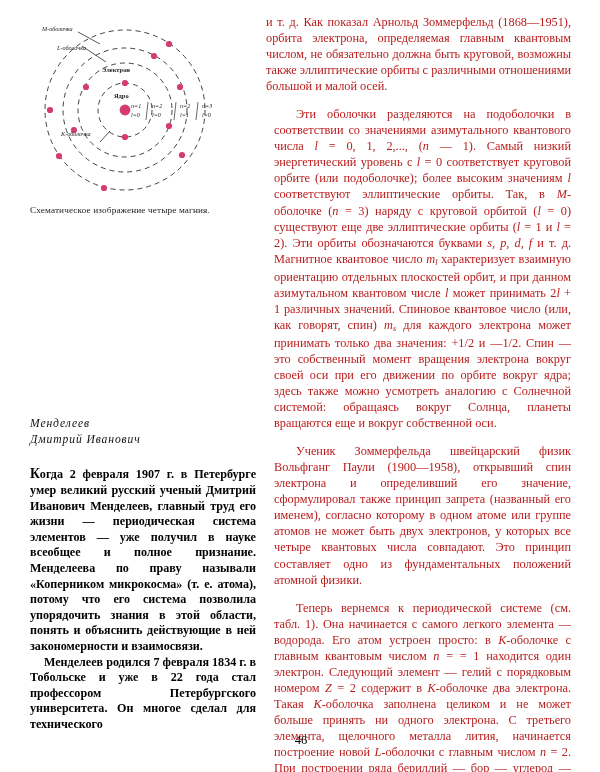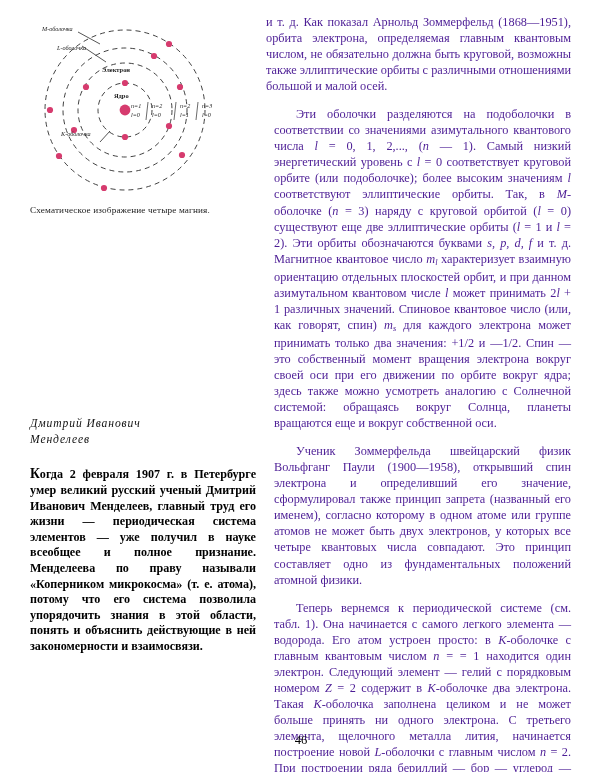--- a/index.html
+++ b/index.html
@@ -89,21 +89,21 @@
     left: 266px;
     top: 14px;
     width: 305px;
   }
   .col-right p {
     margin: 0 0 0 0;
     font-size: 12.3px;
     line-height: 16.05px;
     text-align: justify;
     text-justify: inter-word;
-    color: #4c1d95;
+    color: #b91c1c;
     hyphens: manual;
   }
   .col-right p.indent {
     text-indent: 22px;
   }
   .col-right p.gap {
     margin-top: 12px;
     margin-left: 8px;
   }
   .col-right i { font-style: italic; }
@@ -205,26 +205,27 @@
             <path d="M146,88 L144,106"></path>
             <path d="M168,88 L166,106"></path>
           </g>
         </g>
       </svg>
     </div>
 
     <div class="fig-caption">Схематическое изображение четыре магния.</div>
 
     <div class="author-name">
+      <div>Менделеев</div>
       <div>Дмитрий  Иванович</div>
-      <div>Менделеев</div>
     </div>
 
     <div class="sidebar-body">
       <p class="first dropcap-line">Когда 2 февраля 1907 г. в Петербурге умер великий русский ученый Дмитрий Иванович Менделеев, главный труд его жизни — периодическая система элементов — уже получил в науке всеобщее и полное признание. Менделеева по праву называли «Коперником микрокосма» (т. е. атома), потому что его система позволила упорядочить знания в этой области, понять и объяснить действующие в ней закономерности и взаимосвязи.</p>
+      <p>Менделеев родился 7 февраля 1834 г. в Тобольске и уже в 22 года стал профессором Петербургского университета. Он многое сделал для технического</p>
     </div>
   </div>
 
   <div class="col-right">
     <p>и т. д. Как показал Арнольд Зоммерфельд (1868—1951), орбита электрона, определяемая главным квантовым числом, не обязательно должна быть круговой, возможны также эллиптические орбиты с различными отношениями большой и малой осей.</p>
     <p class="indent gap">Эти оболочки разделяются на подоболочки в соответствии со значениями азимутального квантового числа <i>l</i> = 0, 1, 2,..., (<i>n</i> — 1). Самый низкий энергетический уровень с <i>l</i> = 0 соответствует круговой орбите (или подоболочке); более высоким значениям <i>l</i> соответствуют эллиптические орбиты. Так, в <i>M</i>-оболочке (<i>n</i> = 3) наряду с круговой орбитой (<i>l</i> = 0) существуют еще две эллиптические орбиты (<i>l</i> = 1 и <i>l</i> = 2). Эти орбиты обозначаются буквами <i>s, p, d, f</i> и т. д. Магнитное квантовое число <i>m</i><sub>l</sub> характеризует взаимную ориентацию отдельных плоскостей орбит, и при данном азимутальном квантовом числе <i>l</i> может принимать 2<i>l</i> + 1 различных значений. Спиновое квантовое число (или, как говорят, спин) <i>m</i><sub>s</sub> для каждого электрона может принимать только два значения: +1/2 и —1/2. Спин — это собственный момент вращения электрона вокруг своей оси при его движении по орбите вокруг ядра; здесь также можно усмотреть аналогию с Солнечной системой: обращаясь вокруг Солнца, планеты вращаются еще и вокруг собственной оси.</p>
     <p class="indent gap">Ученик Зоммерфельда швейцарский физик Вольфганг Паули (1900—1958), открывший спин электрона и определивший его значение, сформулировал также принцип запрета (названный его именем), согласно которому в одном атоме или группе атомов не может быть двух электронов, у которых все четыре квантовых числа совпадают. Это принцип составляет одно из фундаментальных положений атомной физики.</p>
     <p class="indent gap">Теперь вернемся к периодической системе (см. табл. 1). Она начинается с самого легкого элемента — водорода. Его атом устроен просто: в <i>K</i>-оболочке с главным квантовым числом <i>n</i> = = 1 находится один электрон. Следующий элемент — гелий с порядковым номером <i>Z</i> = 2 содержит в <i>K</i>-оболочке два электрона. Такая <i>K</i>-оболочка заполнена целиком и не может больше принять ни одного электрона. С третьего элемента, щелочного металла лития, начинается построение новой <i>L</i>-оболочки с главным числом <i>n</i> = 2. При построении ряда бериллий — бор — углерод — азот — кислород — фтор — неон в эту внешнюю оболочку последовательно добавляется по одному электрону, наконец, их число достигает восьми, и тогда -оболочка тоже оказывается заполненной целиком. Далее электронами постепенно заполняется третья -оболочка, которая характеризуется главным квантовым числом  = 3. Этот третий период тоже начинается со щелочного металла — натрия. В следующих элементах -оболочка разделяется на подоболочки (энергетические уровни) 3 и 3. Период заканчивается благородным, или инертным, газом — аргоном. Хотя в -оболочке еще остаются вакансии (не занят весь энергетический уровень 3), со щелочного металла калия начинается новый период, в котором формируется четвертая -оболочка. Атом следующего элемента, щелочно-земельного металла кальция, содержит в -оболочке два электрона на энергетическом уровне 4. Только в ряду скандий — цинк заканчивается заполнение электронами энергетического уровня 4 в -оболочке, а далее — до криптона — еще шесть электронов принимает -оболочка.</p>
   </div>
 

